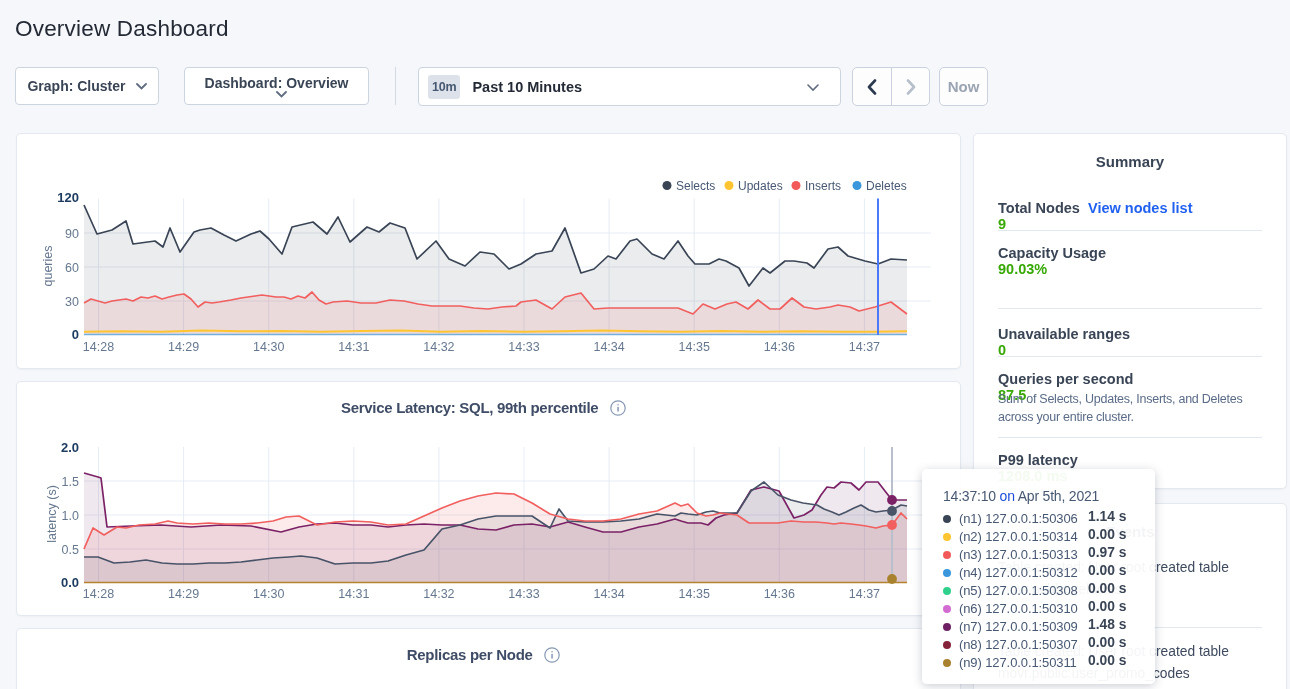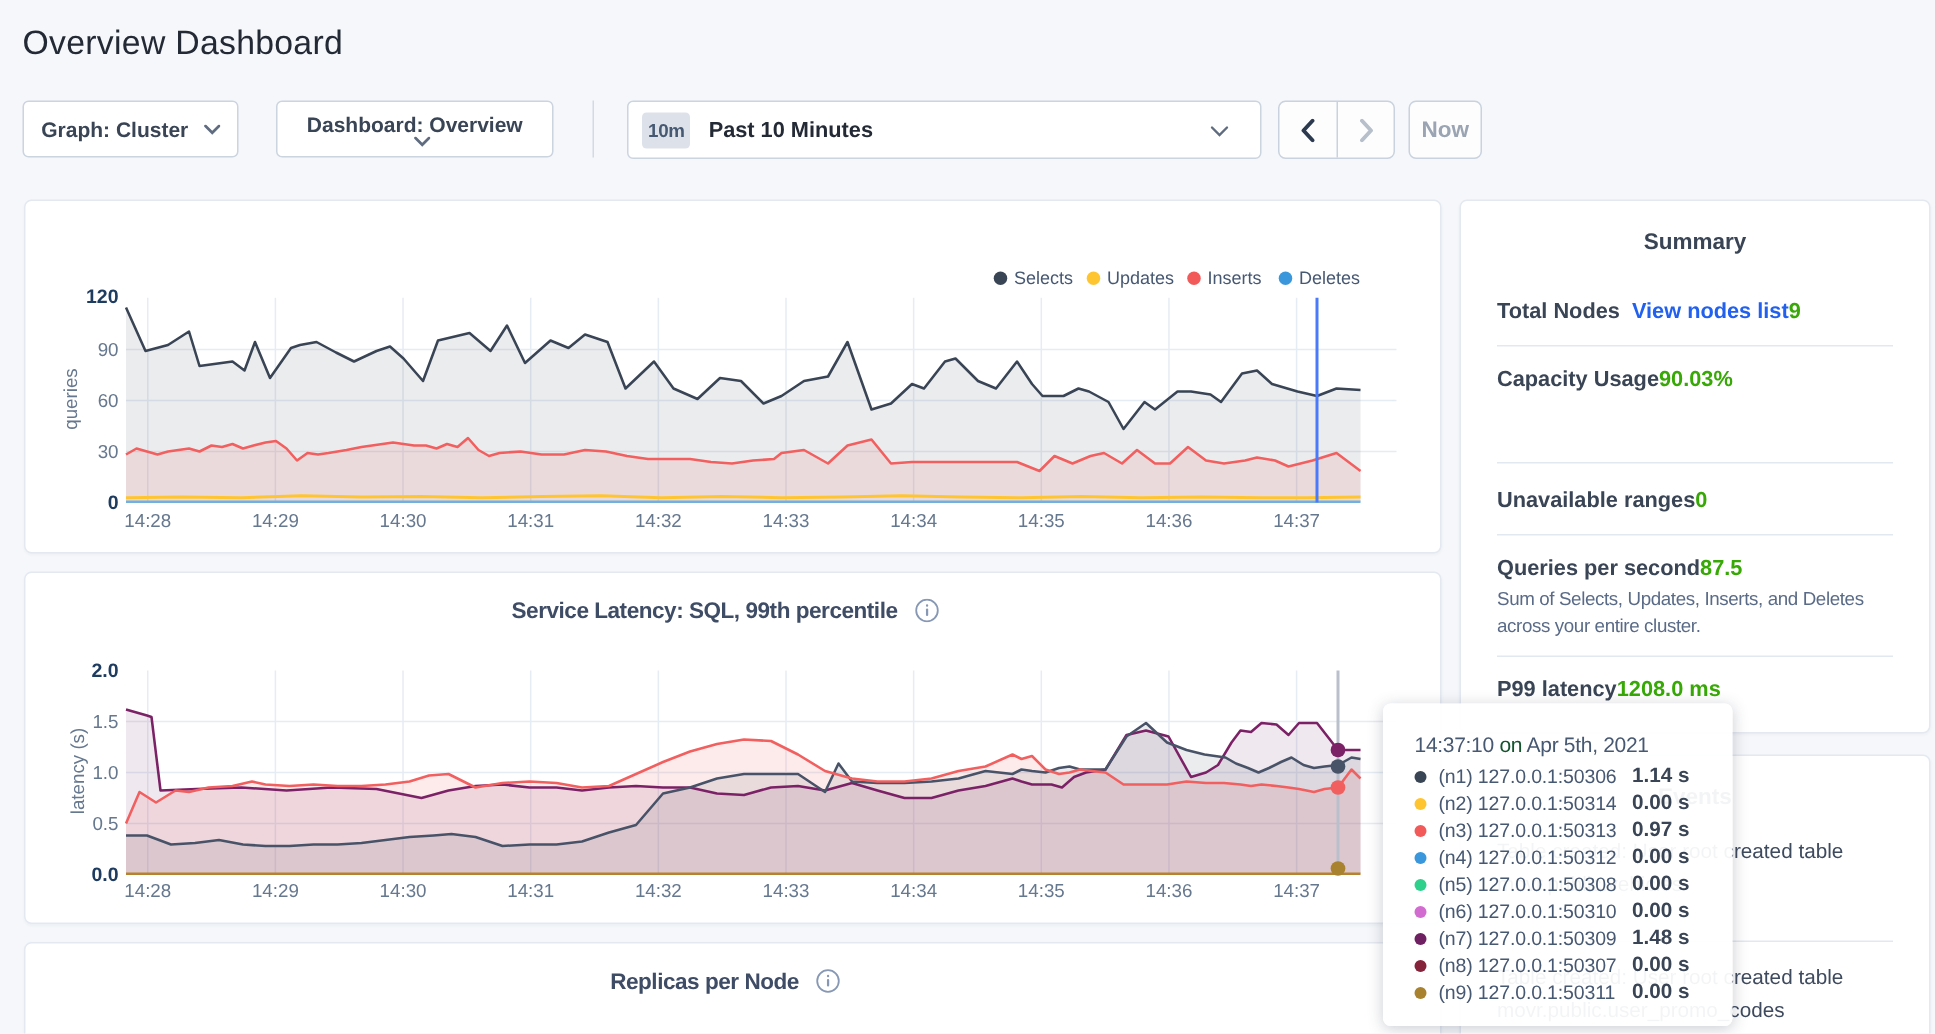--- a/index.html
+++ b/index.html
@@ -10,21 +10,21 @@
 h1 { position:absolute; left:15px; top:16px; font-size:22.5px; font-weight:400; color:#242a35; letter-spacing:0.2px; }
 .btn { position:absolute; background:#fff; border:1px solid #ccd4e0; border-radius:4px; display:flex; align-items:center; }
 .btn .lab { font-size:14px; font-weight:bold; color:#394455; }
 .chev { margin-left:10px; }
 .charttitle { position:absolute; width:100%; margin-left:-5px; text-align:center; font-size:15px; letter-spacing:-0.3px; font-weight:bold; color:#3f4c66; }
 .tick { font-size:12.5px; fill:#66788f; font-family:"Liberation Sans",sans-serif; }
 .ylab { font-size:12.5px; fill:#66788f; font-family:"Liberation Sans",sans-serif; }
 .ylabB { font-size:13px; font-weight:bold; fill:#1e3c60; font-family:"Liberation Sans",sans-serif; }
 .axisname { position:absolute; transform:rotate(-90deg); transform-origin:center; font-size:12.5px; color:#66788f; white-space:nowrap; }
 .leg { font-size:12px; fill:#475872; font-family:"Liberation Sans",sans-serif; }
-.srow { position:absolute; left:24px; right:24px; display:flex; align-items:baseline; }
+.srow { position:absolute; left:24px; right:24px; display:flex; justify-content:space-between; align-items:baseline;flex-direction:column; }
 .sname { font-size:14.5px; font-weight:bold; color:#394455; }
 .sval { font-size:14.5px; font-weight:bold; color:#37a806; }
 .sdesc { position:absolute; left:24px; right:18px; font-size:12.5px; color:#5a6b87; line-height:17.5px; letter-spacing:-0.25px; }
 .sdiv { position:absolute; left:24px; right:24px; border-top:1px solid #e2e8f0; }
 .evt { position:absolute; left:24px; right:20px; font-size:13.8px; color:#3e4a5e; line-height:21.5px; }
 </style>
 </head>
 <body>
 <h1>Overview Dashboard</h1>
 
@@ -208,21 +208,21 @@
 </div>
 
 <div class="panel" style="left:973px; top:503px; width:314px; height:240px;">
   <div style="position:absolute; top:19px; width:100%; text-align:center; font-size:15px; font-weight:bold; color:#394455;">Events</div>
   <div class="evt" style="top:53px;">Table created: User root created table movr.public.vehicles</div>
   <div class="sdiv" style="top:123px;"></div>
   <div class="evt" style="top:137px;">Table created: User root created table movr.public.user_promo_codes</div>
 </div>
 
 <div class="abs" style="left:922px; top:469px; width:233px; height:215px; background:rgba(255,255,255,0.94); border-radius:5px; box-shadow:0 2px 10px rgba(50,60,85,0.25); z-index:5;">
-  <div style="position:absolute; left:21px; top:19px; font-size:14px; color:#475872; letter-spacing:-0.2px; white-space:nowrap;">14:37:10 <span style="color:#14532d;text-align:center;">on</span> Apr 5th, 2021</div>
+  <div style="position:absolute; left:21px; top:19px; font-size:14px; color:#475872; letter-spacing:-0.2px; white-space:nowrap;">14:37:10 <span style="color:#1d4ed8;text-align:center;">on</span> Apr 5th, 2021</div>
   <div id="ttrows">
       <div style="position: absolute; left: 21px; top: 40px; width: 210px; height: 18px; white-space: nowrap;"><span style="display:inline-block;width:8px;height:8px;border-radius:50%;background:#394455;margin-right:8px;"></span><span style="font-size:13px;color:#475872;letter-spacing:-0.1px;">(n1) 127.0.0.1:50306</span><span style="position:absolute;left:145px;font-size:13.8px;font-weight:bold;color:#394455;white-space:nowrap;">1.14 s</span></div>
       <div style="position: absolute; left: 21px; top: 58px; width: 210px; height: 18px; white-space: nowrap;"><span style="display:inline-block;width:8px;height:8px;border-radius:50%;background:#ffc531;margin-right:8px;"></span><span style="font-size:13px;color:#475872;letter-spacing:-0.1px;">(n2) 127.0.0.1:50314</span><span style="position:absolute;left:145px;font-size:13.8px;font-weight:bold;color:#394455;white-space:nowrap;">0.00 s</span></div>
       <div style="position: absolute; left: 21px; top: 76px; width: 210px; height: 18px; white-space: nowrap;"><span style="display:inline-block;width:8px;height:8px;border-radius:50%;background:#f25a5a;margin-right:8px;"></span><span style="font-size:13px;color:#475872;letter-spacing:-0.1px;">(n3) 127.0.0.1:50313</span><span style="position:absolute;left:145px;font-size:13.8px;font-weight:bold;color:#394455;white-space:nowrap;">0.97 s</span></div>
       <div style="position: absolute; left: 21px; top: 94px; width: 210px; height: 18px; white-space: nowrap;"><span style="display:inline-block;width:8px;height:8px;border-radius:50%;background:#3a97dc;margin-right:8px;"></span><span style="font-size:13px;color:#475872;letter-spacing:-0.1px;">(n4) 127.0.0.1:50312</span><span style="position:absolute;left:145px;font-size:13.8px;font-weight:bold;color:#394455;white-space:nowrap;">0.00 s</span></div>
       <div style="position: absolute; left: 21px; top: 112px; width: 210px; height: 18px; white-space: nowrap;"><span style="display:inline-block;width:8px;height:8px;border-radius:50%;background:#2fd08c;margin-right:8px;"></span><span style="font-size:13px;color:#475872;letter-spacing:-0.1px;">(n5) 127.0.0.1:50308</span><span style="position:absolute;left:145px;font-size:13.8px;font-weight:bold;color:#394455;white-space:nowrap;">0.00 s</span></div>
       <div style="position: absolute; left: 21px; top: 130px; width: 210px; height: 18px; white-space: nowrap;"><span style="display:inline-block;width:8px;height:8px;border-radius:50%;background:#d36cd0;margin-right:8px;"></span><span style="font-size:13px;color:#475872;letter-spacing:-0.1px;">(n6) 127.0.0.1:50310</span><span style="position:absolute;left:145px;font-size:13.8px;font-weight:bold;color:#394455;white-space:nowrap;">0.00 s</span></div>
       <div style="position: absolute; left: 21px; top: 148px; width: 210px; height: 18px; white-space: nowrap;"><span style="display:inline-block;width:8px;height:8px;border-radius:50%;background:#6f2063;margin-right:8px;"></span><span style="font-size:13px;color:#475872;letter-spacing:-0.1px;">(n7) 127.0.0.1:50309</span><span style="position:absolute;left:145px;font-size:13.8px;font-weight:bold;color:#394455;white-space:nowrap;">1.48 s</span></div>
       <div style="position: absolute; left: 21px; top: 166px; width: 210px; height: 18px; white-space: nowrap;"><span style="display:inline-block;width:8px;height:8px;border-radius:50%;background:#842339;margin-right:8px;"></span><span style="font-size:13px;color:#475872;letter-spacing:-0.1px;">(n8) 127.0.0.1:50307</span><span style="position:absolute;left:145px;font-size:13.8px;font-weight:bold;color:#394455;white-space:nowrap;">0.00 s</span></div>
       <div style="position: absolute; left: 21px; top: 184px; width: 210px; height: 18px; white-space: nowrap;"><span style="display:inline-block;width:8px;height:8px;border-radius:50%;background:#a9822f;margin-right:8px;"></span><span style="font-size:13px;color:#475872;letter-spacing:-0.1px;">(n9) 127.0.0.1:50311</span><span style="position:absolute;left:145px;font-size:13.8px;font-weight:bold;color:#394455;white-space:nowrap;">0.00 s</span></div>

